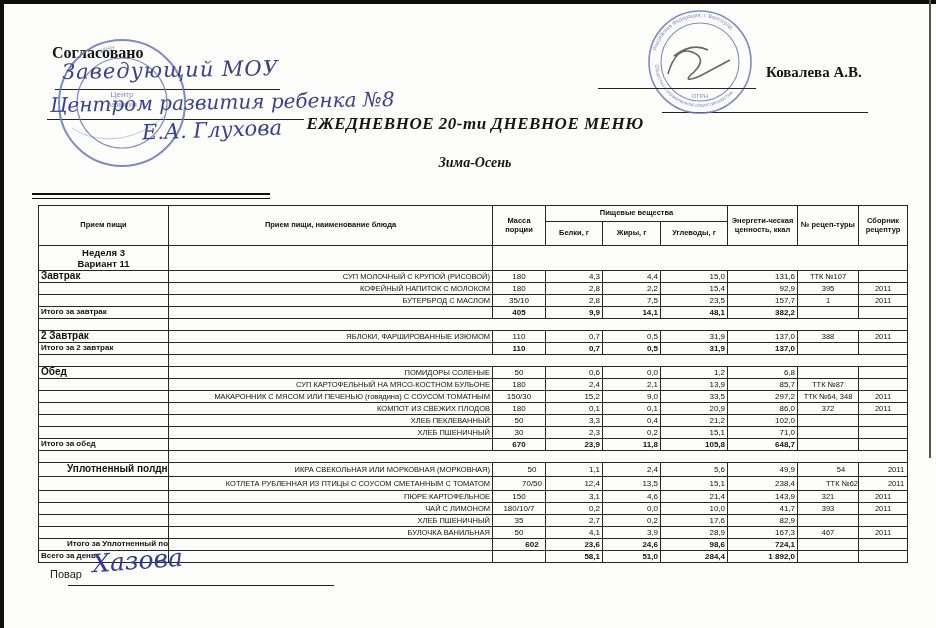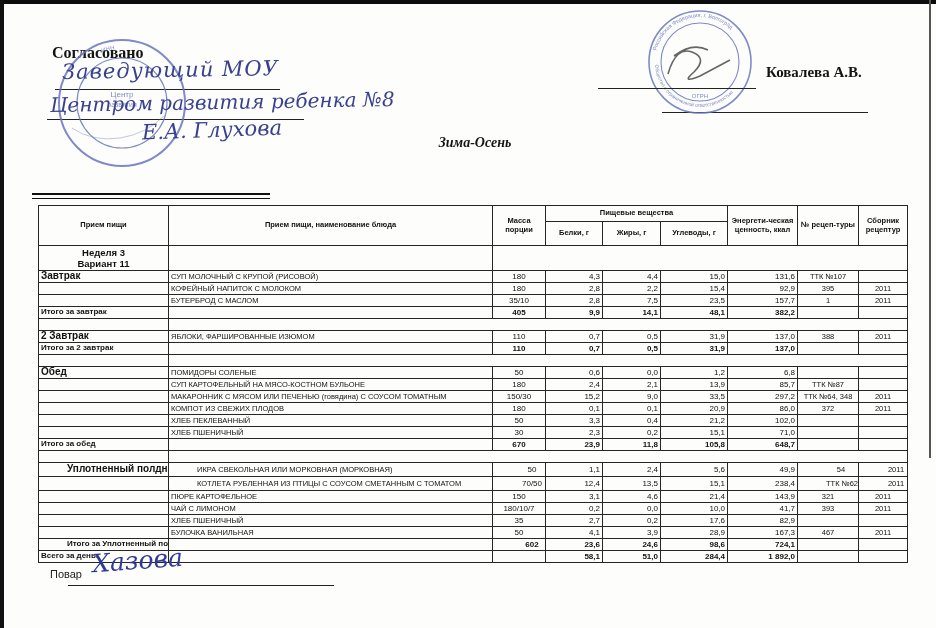--- a/index.html
+++ b/index.html
@@ -51,21 +51,21 @@
   table.menu{position:absolute;left:38px;top:205px;width:869px;border-collapse:collapse;
     table-layout:fixed;font-size:8px;color:#111;}
   table.menu th,table.menu td{border:1px solid #262626;padding:0 2px;vertical-align:middle;
     overflow:hidden;white-space:nowrap;}
   table.menu{border:1.5px solid #111;}
   table.menu thead th{font-weight:bold;text-align:center;font-size:7.5px;line-height:1.15;
     white-space:normal;padding:1px 1px;}
   th.group-h{height:13px;}
   tr.sub-h th{height:21px;}
   td.c-meal{text-align:left;font-weight:bold;font-size:8px;padding-left:3px;white-space:normal;line-height:1.05;}
-  td.c-dish{text-align:left;font-size:7.5px;}
+  td.c-dish{text-align:right;font-size:7.5px;}
   td.c-mass{text-align:center;}
   td.c-num{text-align:right;padding-right:2px;}
   td.c-rec,td.c-src{text-align:center;font-size:7.5px;}
   tr.dish-row td{height:11px;}
   tr.dish-row td.c-meal{font-size:10px;}
   tr.tall td{height:13px;padding-left:28px;}
   tr.total-row td{height:11px;font-weight:bold;}
   tr.total-row td.c-meal{font-size:8px;}
   tr.blank-row td{height:11px;}
   tr.week-row td{height:24px;}
@@ -118,20 +118,21 @@
       <textPath href="#rring-top" startOffset="8%">Российская Федерация, г. Волгоград</textPath>
     </text>
     <text font-size="5" fill="#6a77bd">
       <textPath href="#rring-bot" startOffset="2%">Общество с ограниченной ответственностью</textPath>
     </text>
     <text x="62" y="94" text-anchor="middle" font-size="6" fill="#6a77bd">ОГРН</text>
     <path d="M 30 70 q 8 -28 24 -22 q 16 6 2 20 q -14 12 6 4 l 30 -16 M 36 52 q 18 -14 34 -6" fill="none" stroke="#2b2b2b" stroke-width="1.6" opacity="0.85"></path>
   </svg>
 
   <div class="titles">
+    <div class="title1">ЕЖЕДНЕВНОЕ 20-ти ДНЕВНОЕ МЕНЮ</div>
     <div class="title2">Зима-Осень</div>
   </div>
 
   <div class="rule-above-table"></div>
 
   <table class="menu">
     <colgroup>
       <col style="width:130px">
         <col style="width:324px">
         <col style="width:53px">

